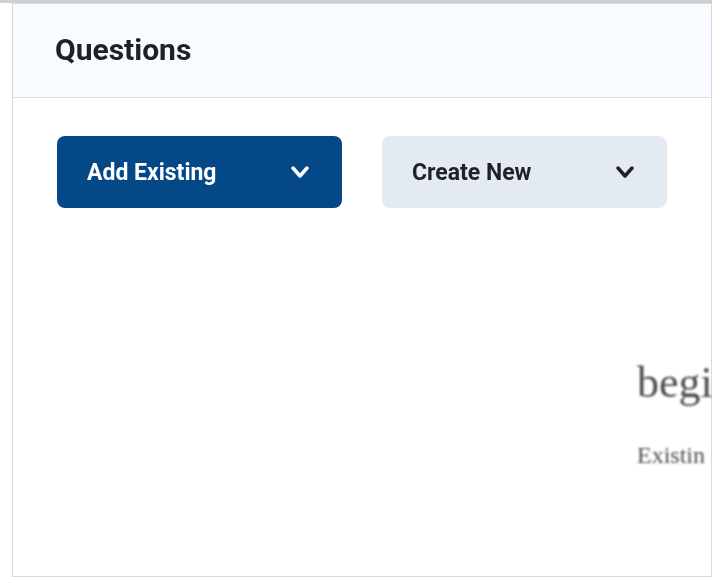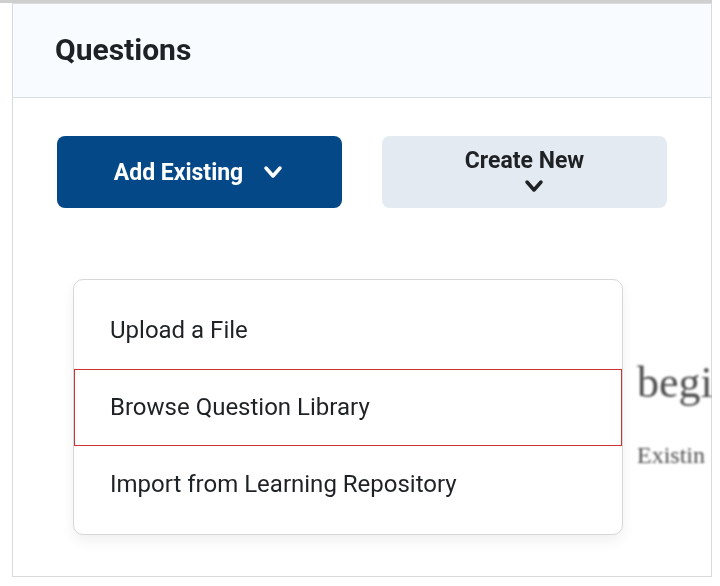--- a/index.html
+++ b/index.html
@@ -36,40 +36,39 @@
     color: #1f2225;
   }
   .toolbar {
     display: flex;
     gap: 40px;
     padding: 38px 44px 0 44px;
   }
   .btn {
     display: inline-flex;
     align-items: center;
-    justify-content: center;
+    justify-content: space-between;
     border-radius: 8px;
     height: 72px;
     padding: 0 30px;
     font-size: 23px;
     font-weight: 700;
     cursor: pointer;
     user-select: none;
     white-space: nowrap;
   }
   .btn-primary {
     background: #044887;
     color: #fff;
     width: 298px;
   }
   .btn-secondary {
     background: #e4eaf1;
     color: #1f2225;
     width: 298px;
-    flex-direction: column;
   }
   .btn .chev {
     margin-left: 18px;
     display: inline-flex;
   }
   .dropdown {
     position: absolute;
     left: 60px;
     top: 275px;
     width: 550px;
@@ -138,26 +137,15 @@
           <svg width="24" height="24" viewBox="0 0 24 24">
               <path d="M5 8l7 8 7-8" fill="none" stroke="#1f2225" stroke-width="3.5" stroke-linecap="round" stroke-linejoin="round"></path>
             </svg>
         </span>
       </div>
     </div>
 
     <span class="bg-text-1">begi</span>
     <span class="bg-text-2">Existin</span>
 
-    <div class="dropdown">
-      <div class="dropdown-item">
-        <span>Upload a File</span>
-      </div>
-      <div class="dropdown-item highlight">
-        <span>Browse Question Library</span>
-      </div>
-      <div class="dropdown-item">
-        <span>Import from Learning Repository</span>
-      </div>
-    </div>
 
   </div>
 </div>
 
 </body></html>

